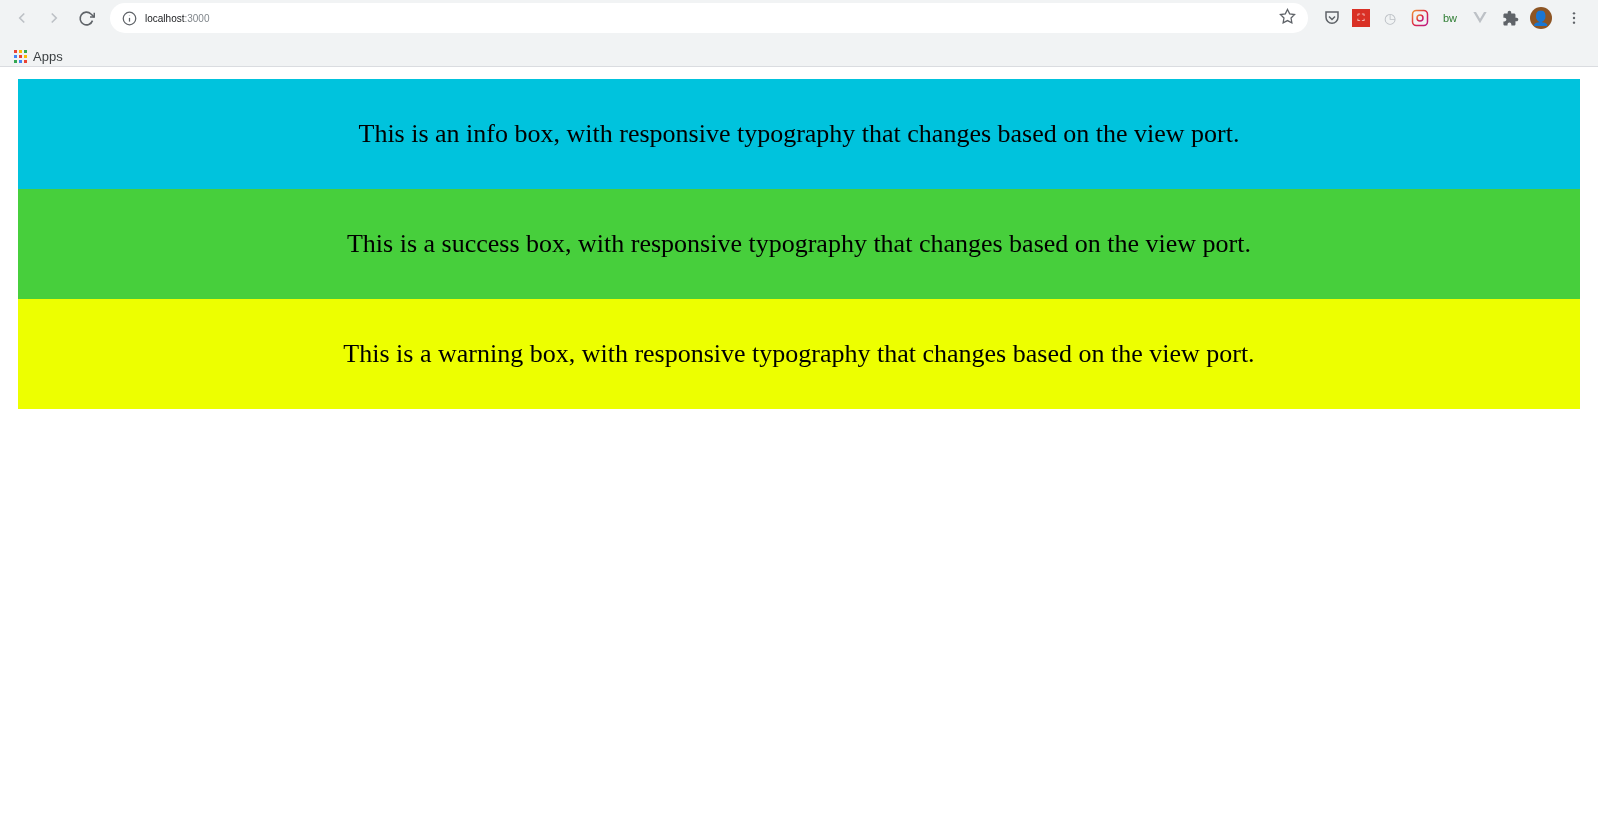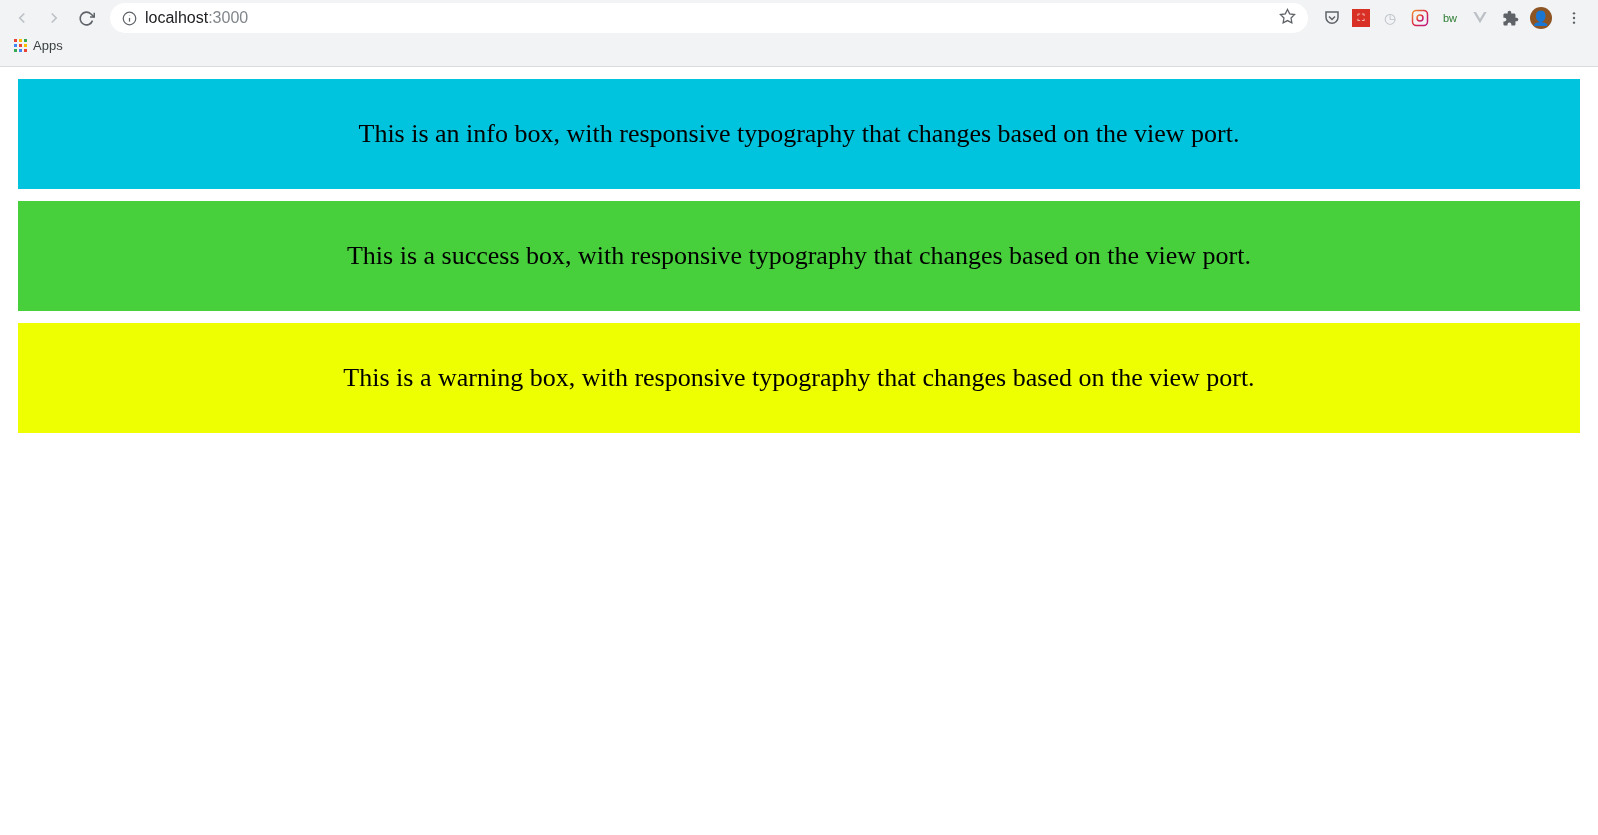--- a/index.html
+++ b/index.html
@@ -50,21 +50,21 @@
       margin: 0 6px;
       gap: 8px;
     }
     .site-info-icon {
       color: #5f6368;
       display: flex;
       align-items: center;
     }
     .url-text {
       flex: 1;
-      font-size: 16px;
+      font-size: 10px;
       color: #202124;
       font-family: Arial, sans-serif;
     }
     .url-host {
       color: #202124;
     }
     .url-port {
       color: #80868b;
     }
     .star-icon {
@@ -97,21 +97,21 @@
     .kebab {
       color: #5f6368;
       display: flex;
       align-items: center;
       justify-content: center;
       width: 24px;
     }
     
     .bookmarks-row {
       display: flex;
-      align-items: flex-start;
+      align-items: flex-end;
       height: 30px;
       padding: 0 10px;
       gap: 6px;
     }
     .apps-btn {
       display: flex;
       align-items: center;
       gap: 6px;
       font-size: 13px;
       color: #3c4043;
@@ -133,21 +133,20 @@
     .apps-grid-icon span:nth-child(8){background:#4285f4;}
     .apps-grid-icon span:nth-child(9){background:#ea4335;}
     
     
     .page-viewport {
       padding: 12px 18px;
       background: #fff;
     }
     .alert-box {
       padding: 40px 20px;
-      margin-bottom: 12px;
       text-align: center;
       font-family: Georgia, 'Times New Roman', serif;
       font-size: 26px;
       color: #000;
     }
     .alert-info { background: #00c3dd; }
     .alert-success { background: #47cf3c; }
     .alert-warning { background: #edff00; }
   </style>
 </head>

